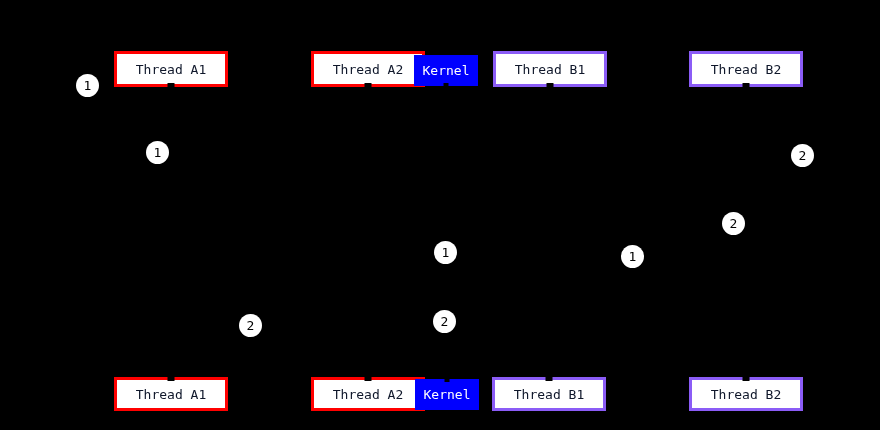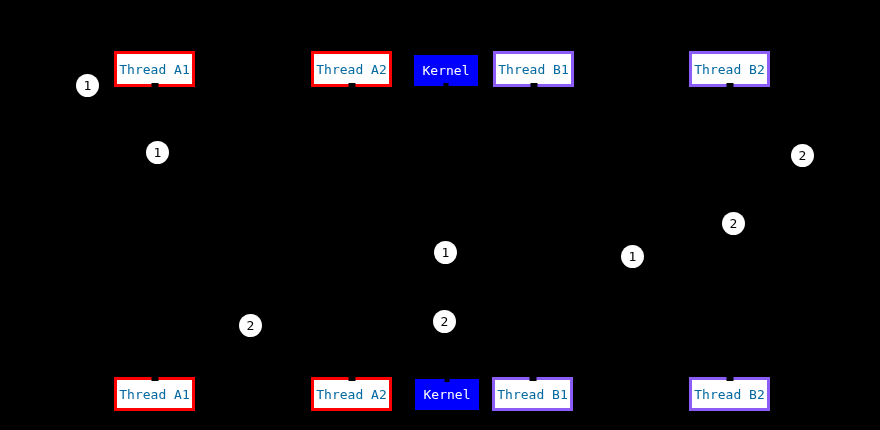--- a/index.html
+++ b/index.html
@@ -7,24 +7,24 @@
     position: relative;
     width: 880px;
     height: 430px;
     background: #000000;
     overflow: hidden;
     font-family: "DejaVu Sans Mono", monospace;
   }
   .box {
     position: absolute;
     box-sizing: border-box;
-    width: 81px;
+    width: 114px;
     height: 36px;
     background: #ffffff;
-    color: #0369a1;
+    color: #0f172a;
     display: flex;
     align-items: center;
     justify-content: center;
     font-size: 13px;
     white-space: nowrap;
   }
   .box.red  { border: 3px solid #ff0000; }
   .box.blue { border: 3px solid #8b5cf6; }
   .box.kernel {
     width: 64px;

